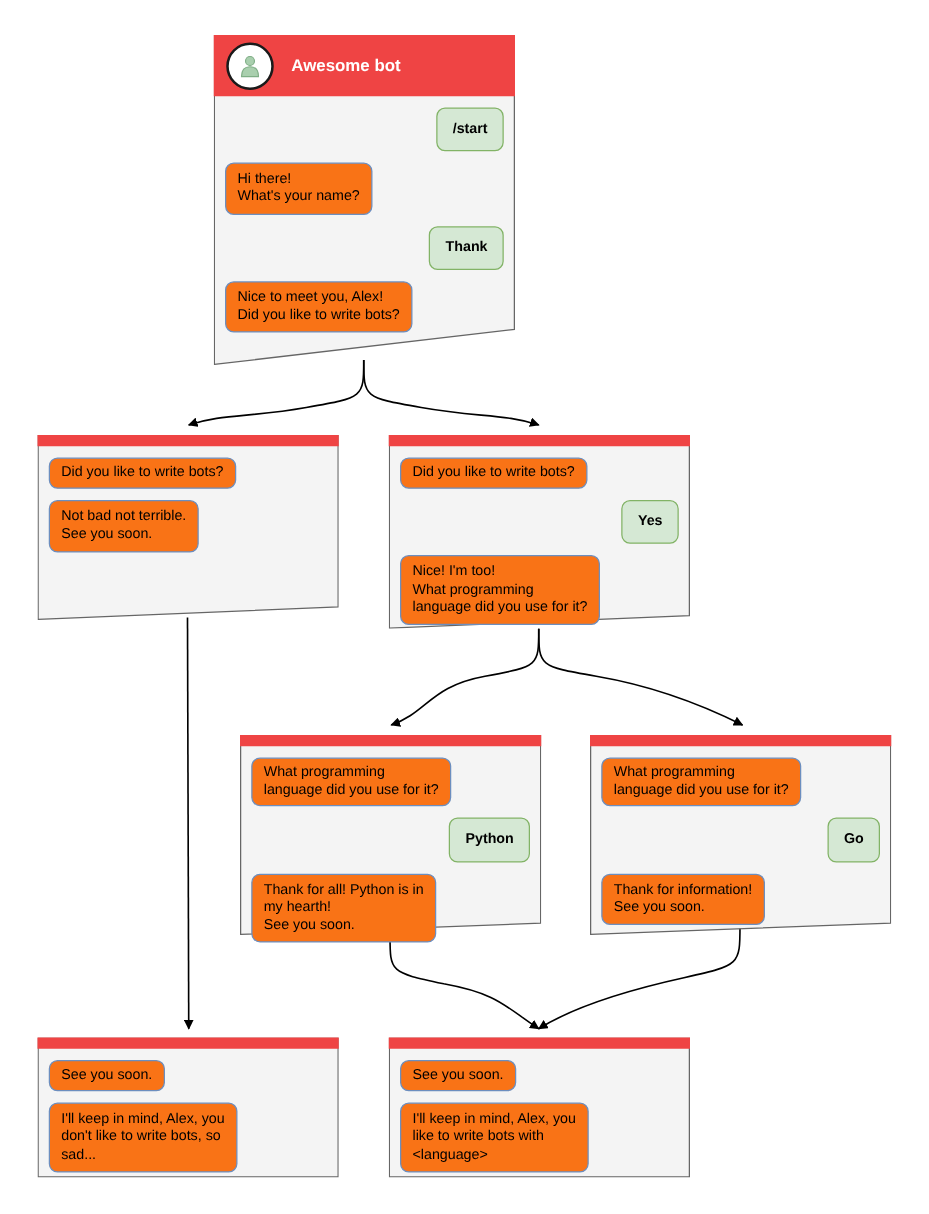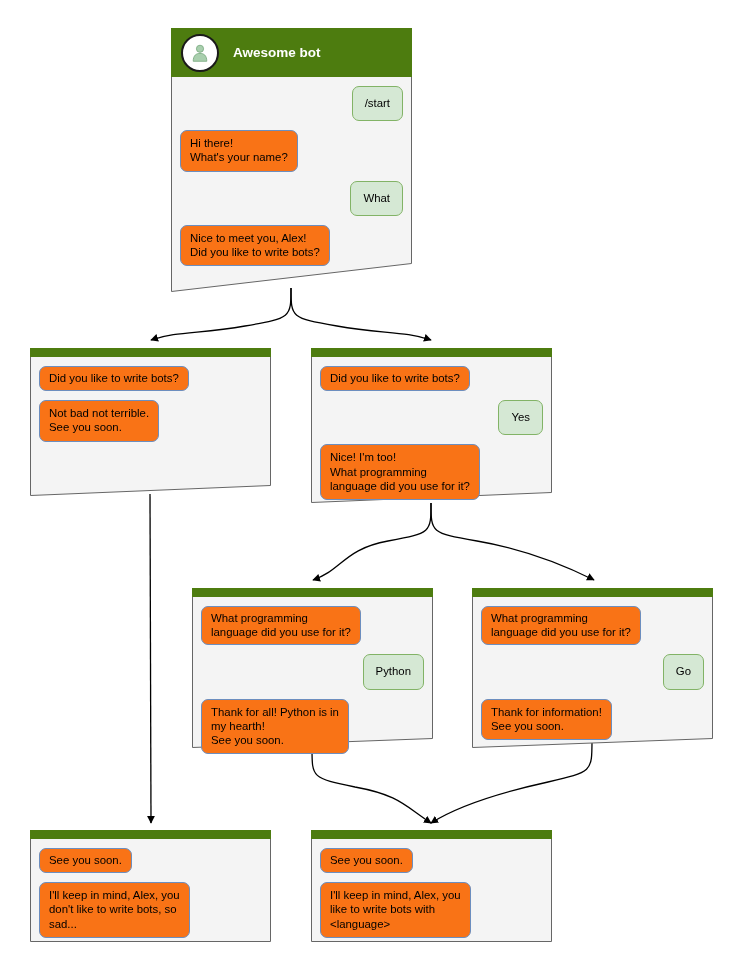--- a/index.html
+++ b/index.html
@@ -46,21 +46,21 @@
     height: 100%;
     box-sizing: border-box;
   }
 
   
   .titlebar {
     position: absolute;
     left: 0;
     top: 0;
     width: 100%;
-    background: #4d7c0f;
+    background: #ef4444;
     box-sizing: border-box;
     display: flex;
     align-items: center;
   }
   .titlebar.tall {
     height: 49px;
     padding-left: 10px;
   }
   .titlebar.thin {
     height: 9px;
@@ -113,20 +113,21 @@
     max-width: 82%;
   }
   .bubble.bot {
     background: #f97316;
     border: 1px solid #6c8ebf;
   }
   .bubble.user {
     background: #d5e8d4;
     border: 1px solid #82b366;
     padding: 9px 12px 10px 12px;
+    font-weight: bold;
   }
   .bubble.compact { padding: 4px 9px 5px 9px; }
 </style>
 </head>
 <body>
 
 <div id="canvas">
 
   <svg id="edges" viewBox="0 0 743 971" width="743" height="971">
     <defs>
@@ -164,21 +165,21 @@
 
       <div class="chat" style="top:49px;">
         <div class="msg-row right">
           <div class="bubble user">/start</div>
         </div>
         <div class="msg-row left">
           <div class="bubble bot">Hi there!
 What's your name?</div>
         </div>
         <div class="msg-row right">
-          <div class="bubble user">What</div>
+          <div class="bubble user">Thank</div>
         </div>
         <div class="msg-row left">
           <div class="bubble bot">Nice to meet you, Alex!
 Did you like to write bots?</div>
         </div>
       </div>
     </div>
   </div>
 
   <div class="node" style="left:30px; top:348px; width:241px; height:148px;">

